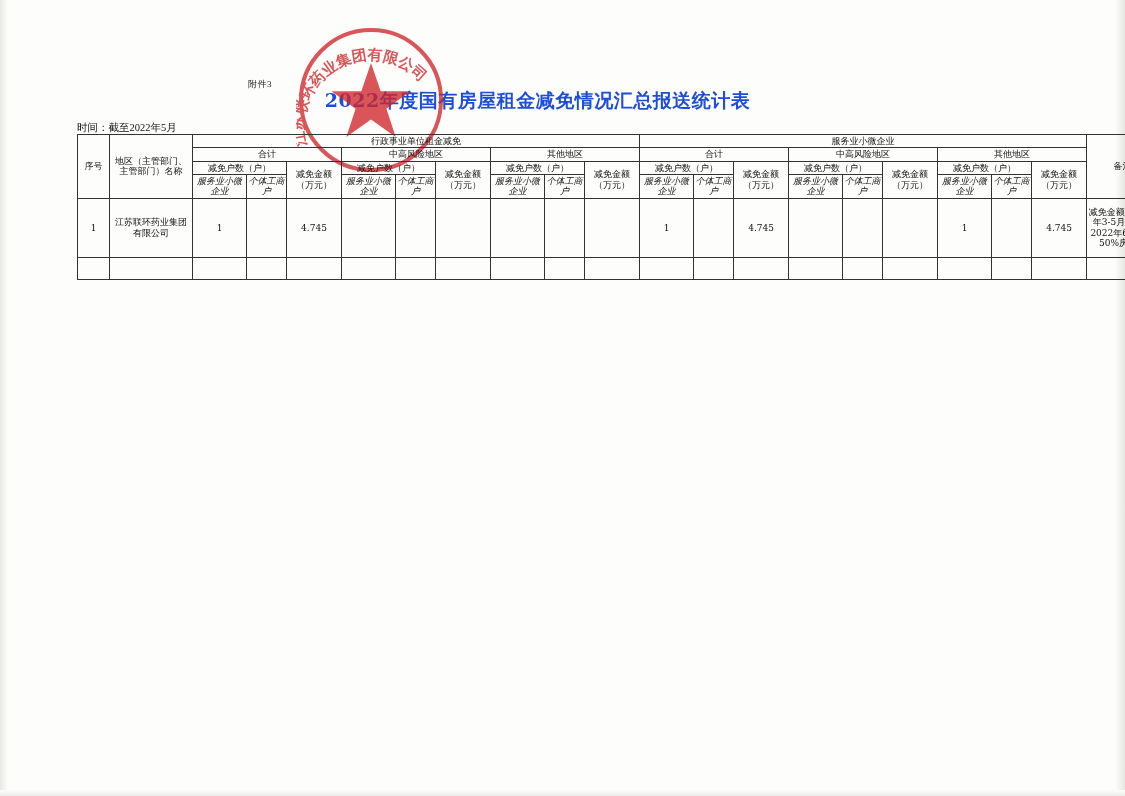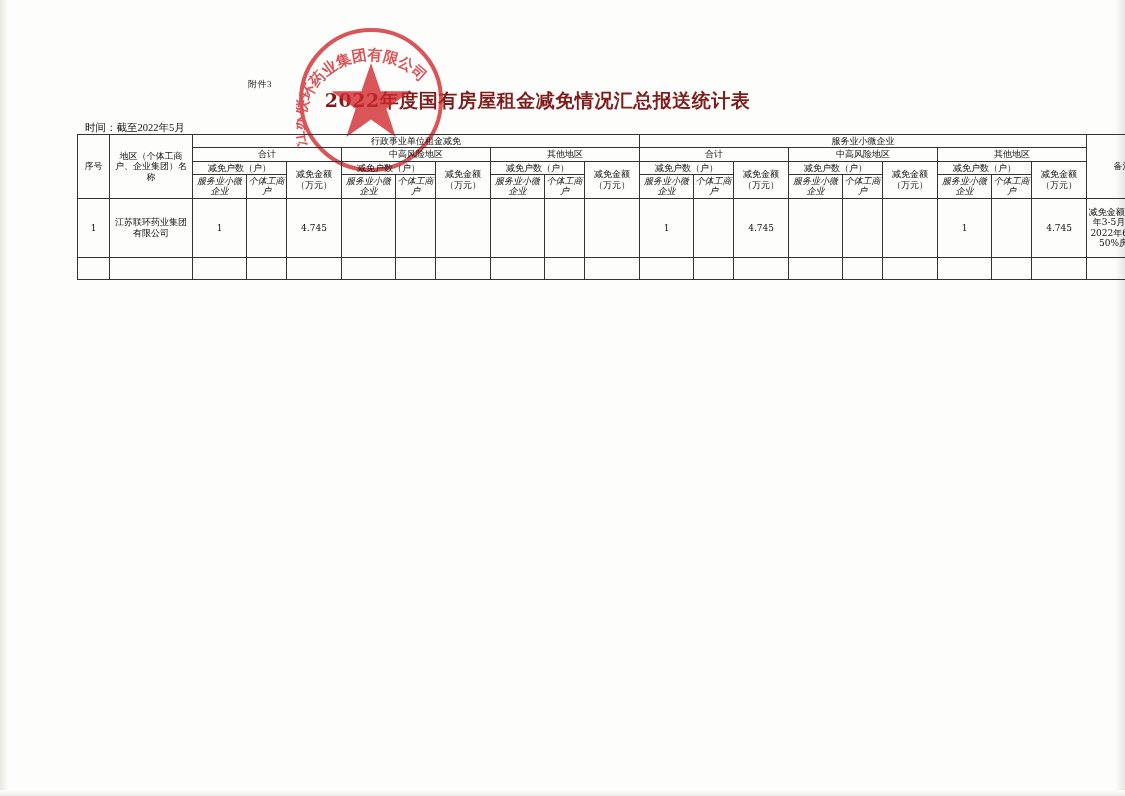--- a/index.html
+++ b/index.html
@@ -55,31 +55,30 @@
 
   .doc-title {
     position: absolute;
     left: 0; top: 88px;
     width: 1125px;
     text-align: center;
     font-family: "DejaVu Serif", serif;
     font-weight: bold;
     font-size: 19px;
     letter-spacing: 0.5px;
-    color: #7f1d1d;
+    color: #1d4ed8;
   }
   .doc-title-inner { display: inline-block; transform: translateX(-25px); }
 
   .time-note {
     position: absolute;
     left: 77px;
     top: 121px;
     font-size: 10.5px;
     color: #111;
-    margin-left: 8px;
   }
 
   
   #seal {
     position: absolute;
     left: 296px;
     top: 25px;
     width: 150px;
     height: 150px;
     pointer-events: none;
@@ -167,21 +166,21 @@
           <col style="width:40px">
           <col style="width:55px">
         <col style="width:54px">
           <col style="width:40px">
           <col style="width:55px">
         <col style="width:72px">
       </colgroup>
       <thead>
         <tr>
           <td rowspan="4">序号</td>
-          <td rowspan="4" class="vcell-name">地区（个体工商户、企业集团）名称</td>
+          <td rowspan="4" class="vcell-name">地区（主管部门、主管部门）名称</td>
           <td colspan="9" class="grp-head">行政事业单位租金减免</td>
           <td colspan="9" class="grp-head">服务业小微企业</td>
           <td rowspan="4">备注</td>
         </tr>
         <tr>
           <td colspan="3">合计</td>
           <td colspan="3">中高风险地区</td>
           <td colspan="3">其他地区</td>
           <td colspan="3">合计</td>
           <td colspan="3">中高风险地区</td>

